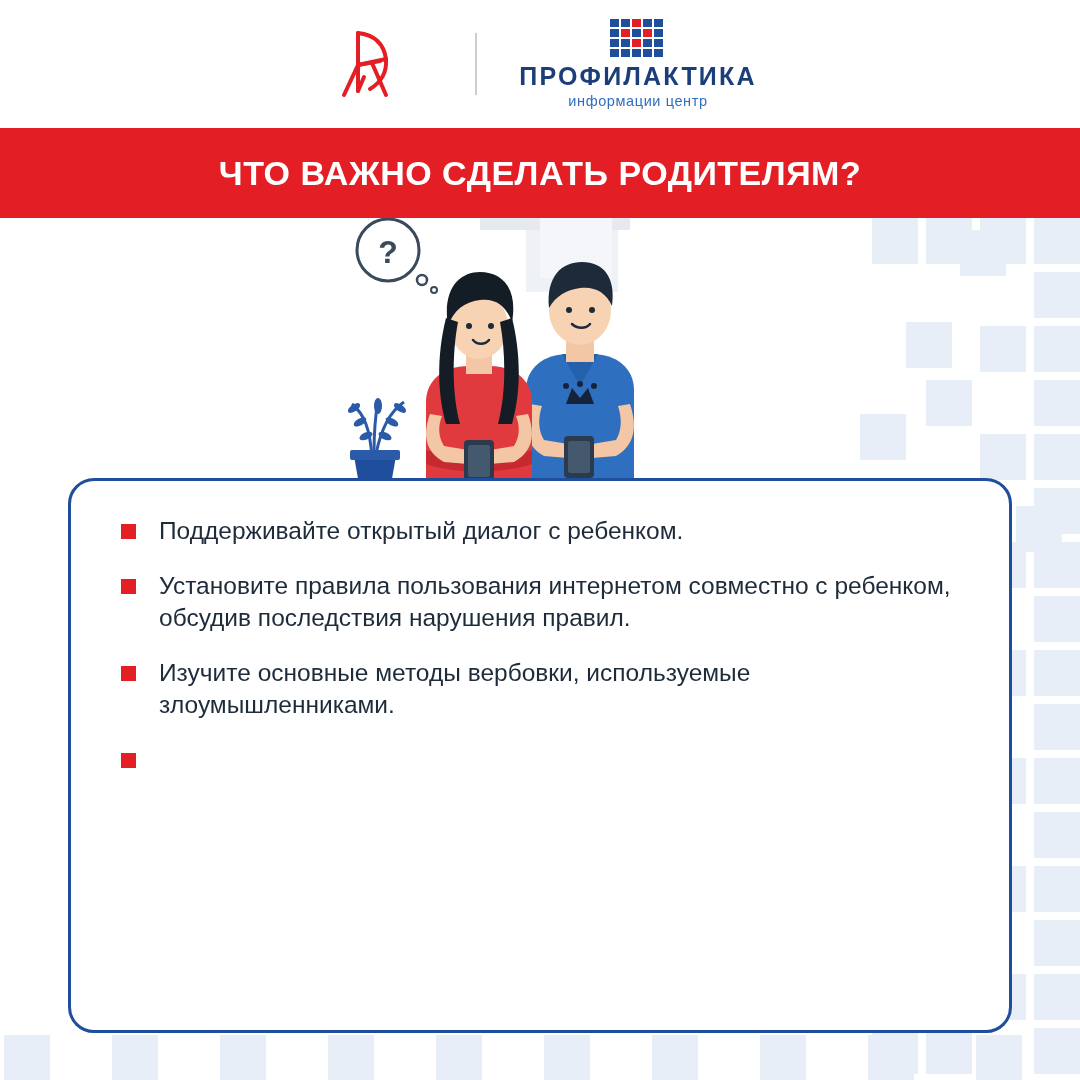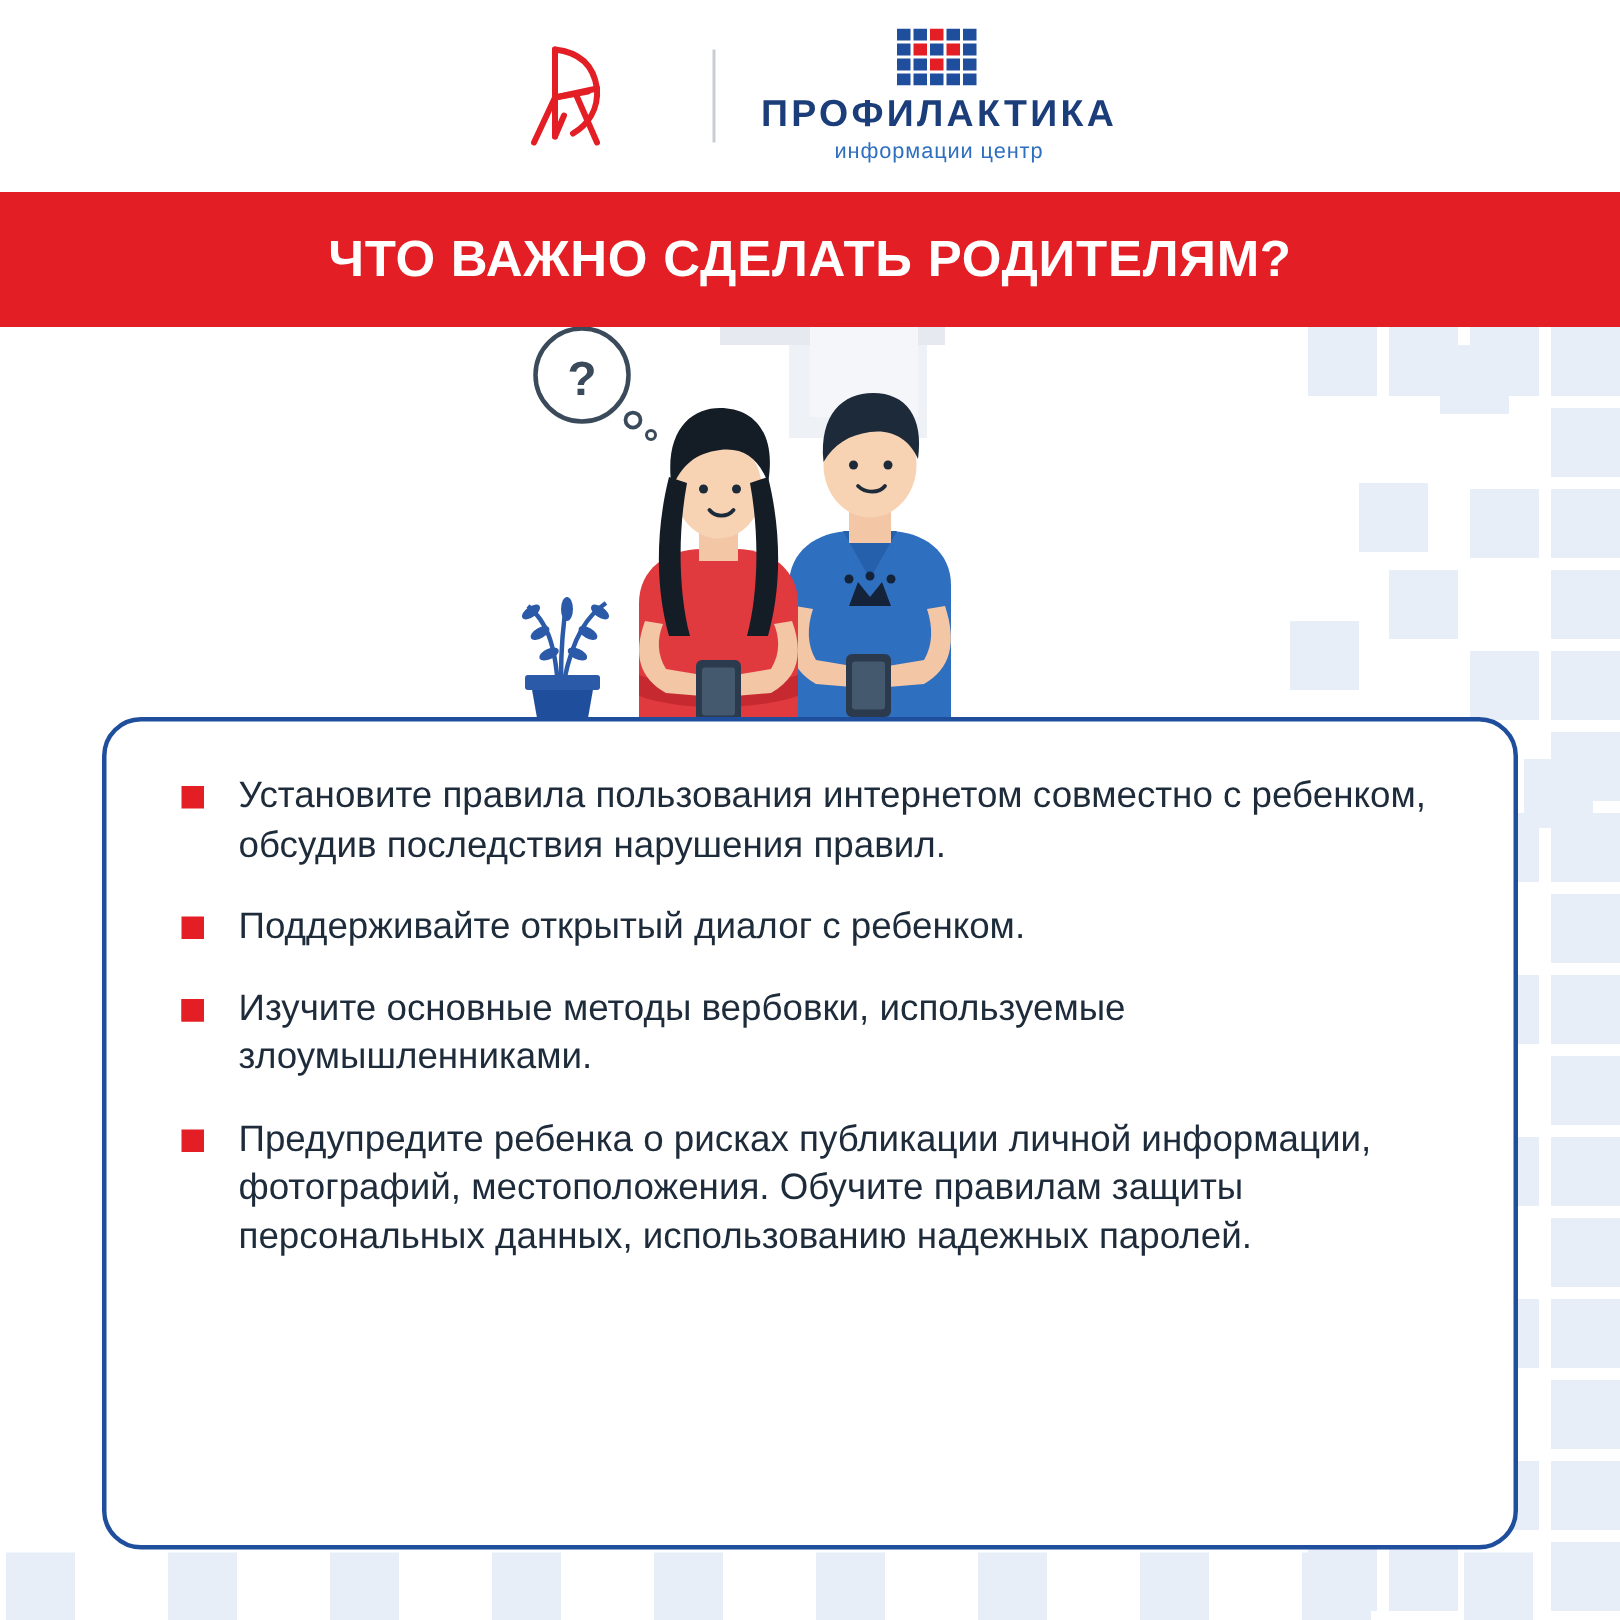--- a/index.html
+++ b/index.html
@@ -38,21 +38,21 @@
     position: absolute;
     top: 0;
     left: 0;
     width: 1080px;
     height: 128px;
     background: #ffffff;
     z-index: 3;
     display: flex;
     align-items: center;
     justify-content: center;
-    gap: 4px;
+    gap: 16px;
   }
   .logo-left {
     width: 110px;
     height: 80px;
     display: flex;
     align-items: center;
     justify-content: center;
   }
   .logo-divider {
     width: 2px;
@@ -333,33 +333,32 @@
         <rect x="134" y="222" width="30" height="42" rx="4" fill="#2b3a4c"></rect>
         <rect x="138" y="227" width="22" height="32" rx="2" fill="#44586e"></rect>
       </g>
     </svg>
   </div>
 
   <div class="card">
     <ul class="tips">
       <li>
         <span class="bullet"></span>
+        <span>Поддерживайте открытый диалог с ребенком.</span>
+      </li>
+      <li>
+        <span class="bullet"></span>
         <span>Установите правила пользования интернетом совместно с ребенком, обсудив последствия нарушения правил.</span>
       </li>
       <li>
         <span class="bullet"></span>
-        <span>Поддерживайте открытый диалог с ребенком.</span>
-      </li>
-      <li>
-        <span class="bullet"></span>
       </li>
       <li>
         <span class="bullet"></span>
         <span>Изучите основные методы вербовки, используемые злоумышленниками.</span>
       </li>
       <li>
         <span class="bullet"></span>
-        <span>Предупредите ребенка о рисках публикации личной информации, фотографий, местоположения. Обучите правилам защиты персональных данных, использованию надежных паролей.</span>
       </li>
     </ul>
   </div>
 
 </div>
 
 </body></html>

